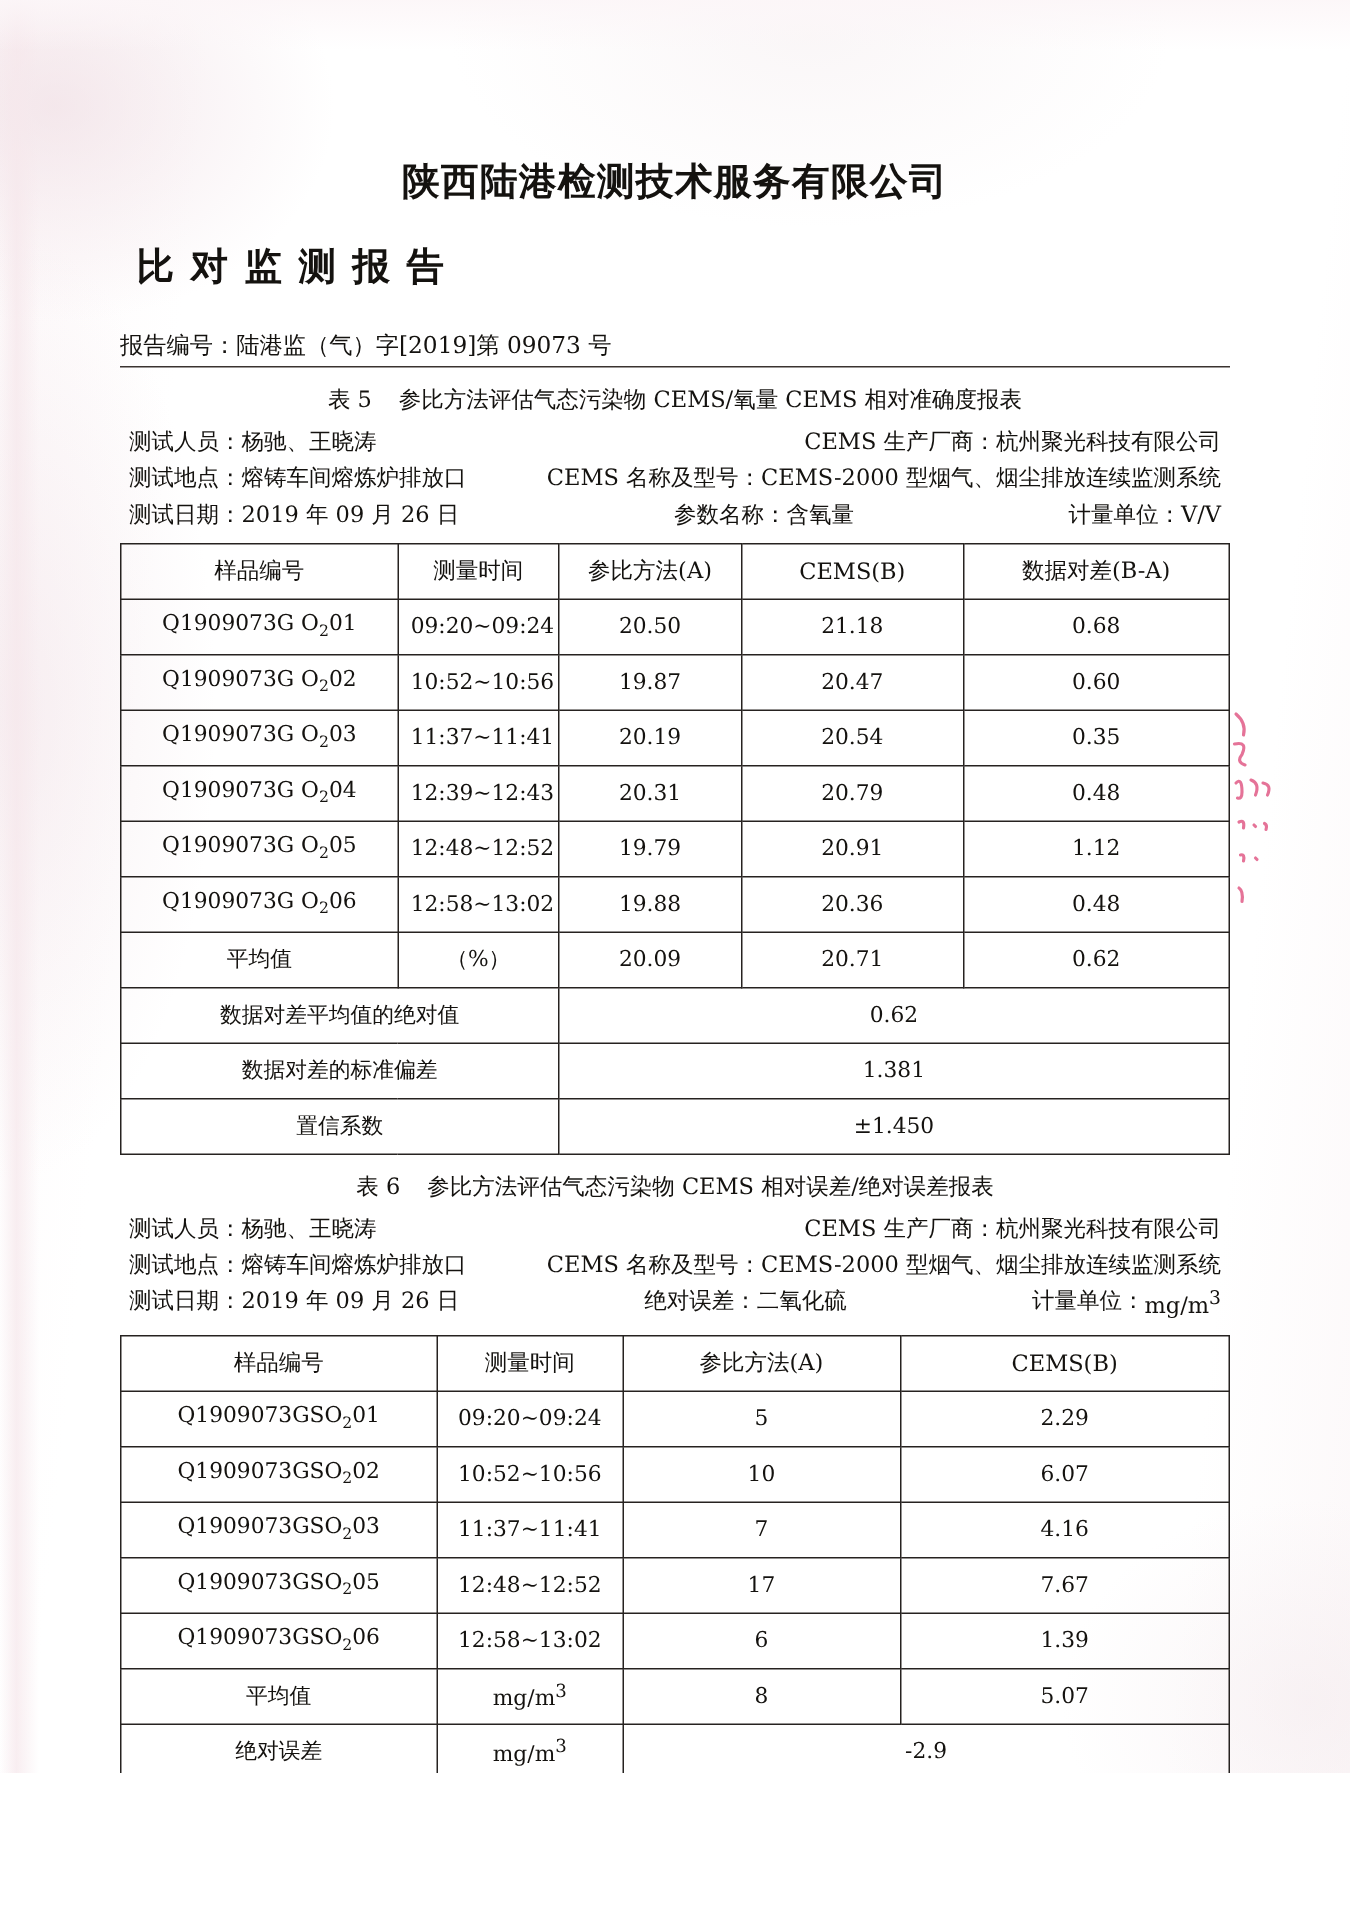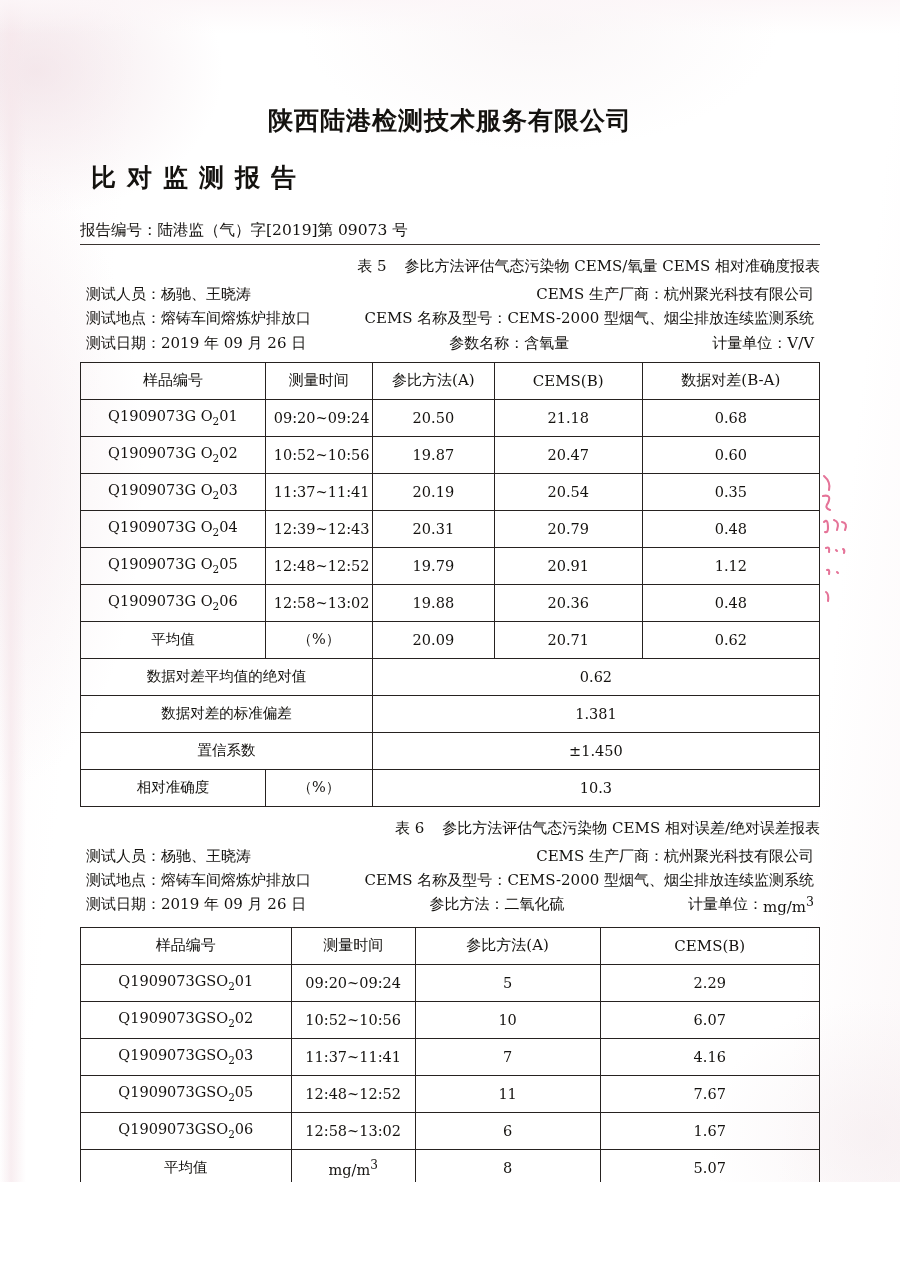--- a/index.html
+++ b/index.html
@@ -67,21 +67,21 @@
     margin-top: 26px;
     border-bottom: 1.4px solid #3a3330;
     padding-bottom: 3px;
     font-size: 15.5px;
     white-space: nowrap;
   }
   .report-no-line .num { font-family: "DejaVu Serif", "Liberation Serif", serif; }
 
   
   .table-caption {
-    text-align: right;
+    text-align: center;
     font-size: 15px;
     margin-top: 12px;
     margin-bottom: 6px;
   }
   .table-caption .gap { display: inline-block; width: 18px; }
 
   
   .meta {
     font-size: 15px;
     line-height: 1.62;
@@ -289,25 +289,20 @@
           <td colspan="3">0.62</td>
         </tr>
         <tr>
           <td class="lbl" colspan="2">数据对差的标准偏差</td>
           <td colspan="3">1.381</td>
         </tr>
         <tr>
           <td class="lbl" colspan="2">置信系数</td>
           <td colspan="3">±1.450</td>
         </tr>
-        <tr>
-          <td class="lbl">相对准确度</td>
-          <td class="unit-right">（%）</td>
-          <td colspan="3">10.3</td>
-        </tr>
       </tbody>
     </table>
 
     <div class="table-caption">
       <span>表 6</span><span class="gap"></span><span>参比方法评估气态污染物 CEMS 相对误差/绝对误差报表</span>
     </div>
 
     <div class="meta">
       <div class="meta-row">
         <span class="fixed">测试人员：</span>
@@ -320,21 +315,21 @@
         <span class="fixed">测试地点：</span>
         <span class="fixed">熔铸车间熔炼炉排放口</span>
         <span class="sp"></span>
         <span class="fixed">CEMS 名称及型号：</span>
         <span class="fixed">CEMS-2000 型烟气、烟尘排放连续监测系统</span>
       </div>
       <div class="meta-row">
         <span class="fixed">测试日期：</span>
         <span class="fixed">2019 年 09 月 26 日</span>
         <span class="sp"></span>
-        <span class="fixed">参比方法：</span>
+        <span class="fixed">绝对误差：</span>
         <span class="fixed">二氧化硫</span>
         <span class="sp"></span>
         <span class="fixed">计量单位：</span>
         <span class="fixed"><span>mg/m</span><sup>3</sup></span>
       </div>
     </div>
 
     <table class="rep">
       <colgroup>
         <col style="width:28.5%">
@@ -365,28 +360,28 @@
         </tr>
         <tr>
           <td><span>Q1909073GSO</span><sub>2</sub><span>03</span></td>
           <td>11:37~11:41</td>
           <td>7</td>
           <td>4.16</td>
         </tr>
         <tr>
           <td><span>Q1909073GSO</span><sub>2</sub><span>05</span></td>
           <td>12:48~12:52</td>
-          <td>11</td>
+          <td>17</td>
           <td>7.67</td>
         </tr>
         <tr>
           <td><span>Q1909073GSO</span><sub>2</sub><span>06</span></td>
           <td>12:58~13:02</td>
           <td>6</td>
-          <td>1.67</td>
+          <td>1.39</td>
         </tr>
         <tr>
           <td class="lbl">平均值</td>
           <td class="unit-center"><span>mg/m</span><sup>3</sup></td>
           <td>8</td>
           <td>5.07</td>
         </tr>
         <tr>
           <td class="lbl">绝对误差</td>
           <td class="unit-center"><span>mg/m</span><sup>3</sup></td>

